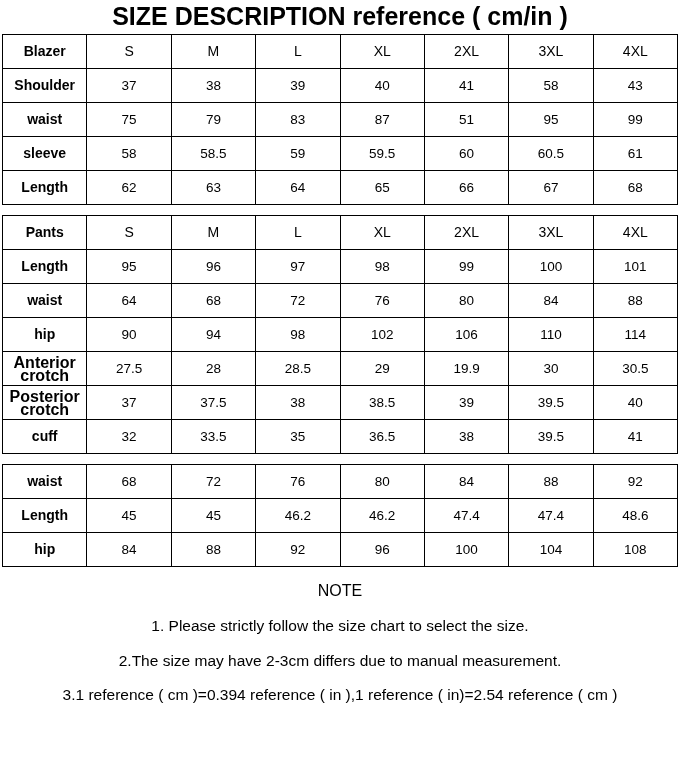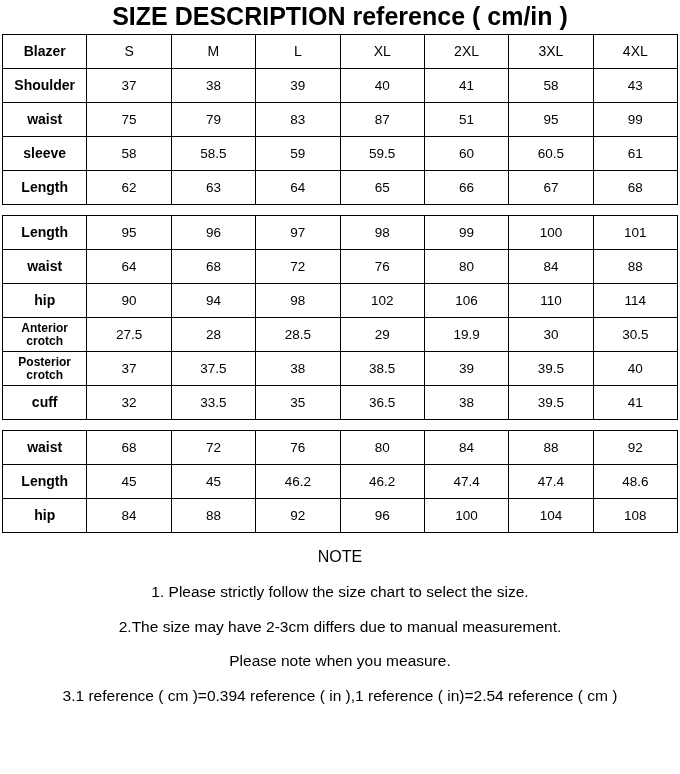--- a/index.html
+++ b/index.html
@@ -43,21 +43,21 @@
     height: 34px;
     padding: 0 2px;
     box-sizing: border-box;
     line-height: 15px;
   }
   table.size-table td.rowhead {
     font-weight: bold;
     font-size: 14px;
   }
   table.size-table td.rowhead.small {
-    font-size: 12px;
+    font-size: 16px;
     line-height: 13px;
   }
   table.size-table td.colhead {
     font-size: 14px;
   }
   .gap {
     height: 10px;
   }
   .note {
     margin-top: 10px;
@@ -134,20 +134,30 @@
         <td>68</td>
       </tr>
     </tbody>
   </table>
 
   <div class="gap"></div>
 
   <table class="size-table">
     <tbody>
       <tr>
+        <td class="rowhead">Pants</td>
+        <td class="colhead">S</td>
+        <td class="colhead">M</td>
+        <td class="colhead">L</td>
+        <td class="colhead">XL</td>
+        <td class="colhead">2XL</td>
+        <td class="colhead">3XL</td>
+        <td class="colhead">4XL</td>
+      </tr>
+      <tr>
         <td class="rowhead">Length</td>
         <td>95</td>
         <td>96</td>
         <td>97</td>
         <td>98</td>
         <td>99</td>
         <td>100</td>
         <td>101</td>
       </tr>
       <tr>
@@ -237,17 +247,16 @@
         <td>104</td>
         <td>108</td>
       </tr>
     </tbody>
   </table>
 
   <div class="note">
     <div class="note-title note-line">NOTE</div>
     <div class="note-line">1. Please strictly follow the size chart to select the size.</div>
     <div class="note-line">2.The size may have 2-3cm differs due to manual measurement.</div>
-    <div class="note-line">Please note when you measure.</div>
     <div class="note-line">3.1 reference ( cm )=0.394 reference ( in ),1 reference ( in)=2.54 reference ( cm )</div>
   </div>
 
 </div>
 
 </body></html>

